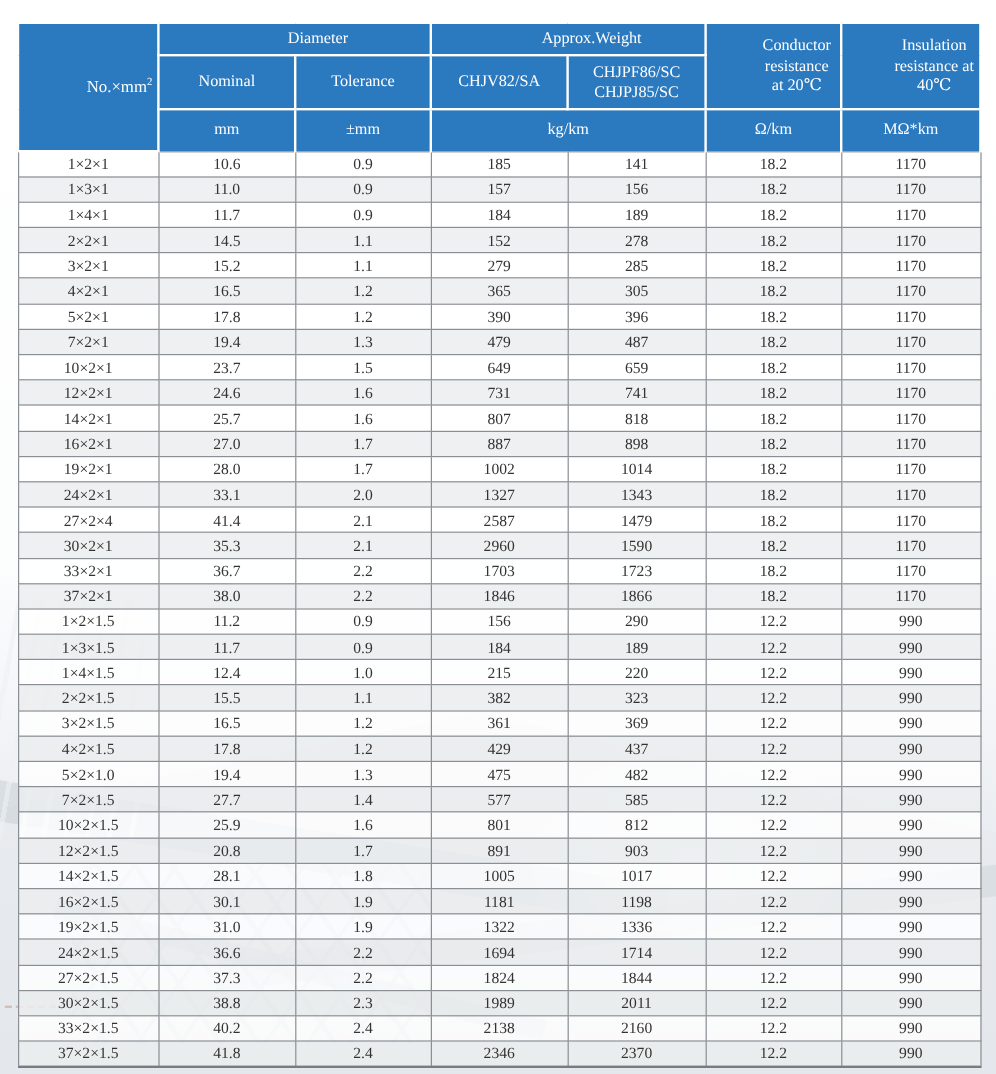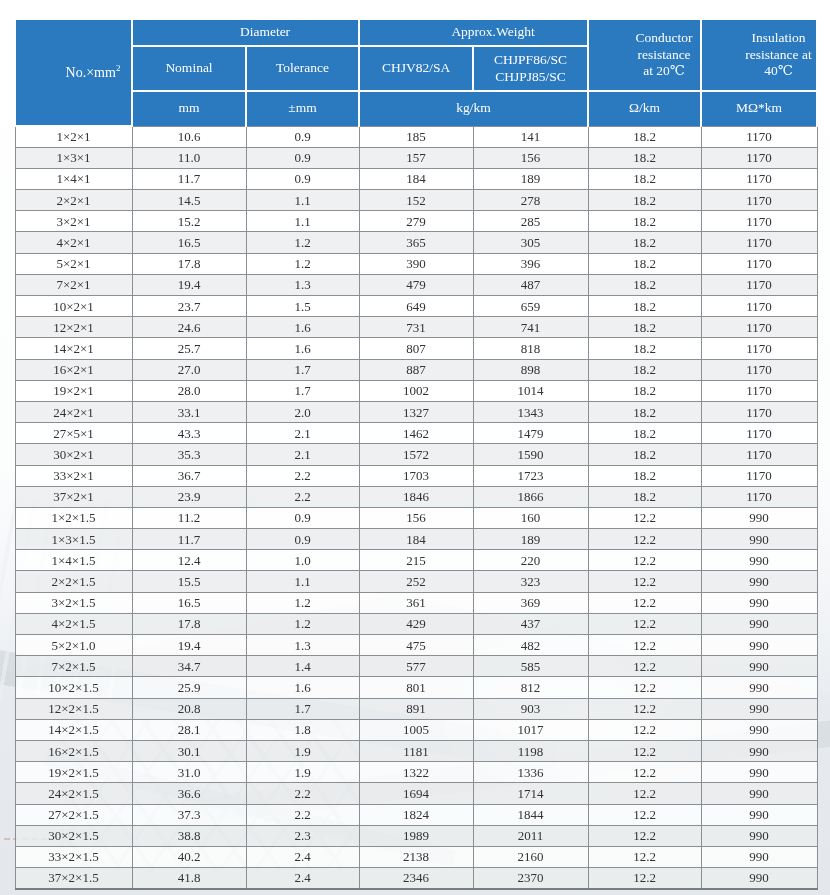--- a/index.html
+++ b/index.html
@@ -80,21 +80,21 @@
     border: 2px solid #ffffff;
     text-align: center;
     vertical-align: middle;
     line-height: 1.25;
     padding: 0 4px;
   }
   thead tr.h1 th { height: 27px; padding-left: 43px; }
   thead tr.h2 th { height: 45px; }
   thead tr.h3 th { height: 35px; }
   thead tr.h3 th { border-bottom: 1px solid var(--border-gray); }
-  th.spec-head { font-size: 14px; }
+  th.spec-head { font-size: 14px; text-align: right; }
   th.spec-head sup { font-size: 9px; }
   tbody td {
     height: 21.2px;
     border: 1px solid var(--border-gray);
     text-align: center;
     vertical-align: middle;
     font-size: 13px;
     color: var(--text-dark);
     background: rgba(255,255,255,0.80);
     padding: 0;
@@ -272,61 +272,61 @@
         <tr>
           <td>24×2×1</td>
           <td>33.1</td>
           <td>2.0</td>
           <td>1327</td>
           <td>1343</td>
           <td>18.2</td>
           <td>1170</td>
         </tr>
         <tr>
-          <td>27×5×1</td>
-          <td>43.3</td>
+          <td>27×2×4</td>
+          <td>41.4</td>
           <td>2.1</td>
-          <td>1462</td>
+          <td>2587</td>
           <td>1479</td>
           <td>18.2</td>
           <td>1170</td>
         </tr>
         <tr>
           <td>30×2×1</td>
           <td>35.3</td>
           <td>2.1</td>
-          <td>1572</td>
+          <td>2960</td>
           <td>1590</td>
           <td>18.2</td>
           <td>1170</td>
         </tr>
         <tr>
           <td>33×2×1</td>
           <td>36.7</td>
           <td>2.2</td>
           <td>1703</td>
           <td>1723</td>
           <td>18.2</td>
           <td>1170</td>
         </tr>
         <tr>
           <td>37×2×1</td>
-          <td>23.9</td>
+          <td>38.0</td>
           <td>2.2</td>
           <td>1846</td>
           <td>1866</td>
           <td>18.2</td>
           <td>1170</td>
         </tr>
         <tr>
           <td>1×2×1.5</td>
           <td>11.2</td>
           <td>0.9</td>
           <td>156</td>
-          <td>160</td>
+          <td>290</td>
           <td>12.2</td>
           <td>990</td>
         </tr>
         <tr>
           <td>1×3×1.5</td>
           <td>11.7</td>
           <td>0.9</td>
           <td>184</td>
           <td>189</td>
           <td>12.2</td>
@@ -338,21 +338,21 @@
           <td>1.0</td>
           <td>215</td>
           <td>220</td>
           <td>12.2</td>
           <td>990</td>
         </tr>
         <tr>
           <td>2×2×1.5</td>
           <td>15.5</td>
           <td>1.1</td>
-          <td>252</td>
+          <td>382</td>
           <td>323</td>
           <td>12.2</td>
           <td>990</td>
         </tr>
         <tr>
           <td>3×2×1.5</td>
           <td>16.5</td>
           <td>1.2</td>
           <td>361</td>
           <td>369</td>
@@ -372,21 +372,21 @@
           <td>5×2×1.0</td>
           <td>19.4</td>
           <td>1.3</td>
           <td>475</td>
           <td>482</td>
           <td>12.2</td>
           <td>990</td>
         </tr>
         <tr>
           <td>7×2×1.5</td>
-          <td>34.7</td>
+          <td>27.7</td>
           <td>1.4</td>
           <td>577</td>
           <td>585</td>
           <td>12.2</td>
           <td>990</td>
         </tr>
         <tr>
           <td>10×2×1.5</td>
           <td>25.9</td>
           <td>1.6</td>

